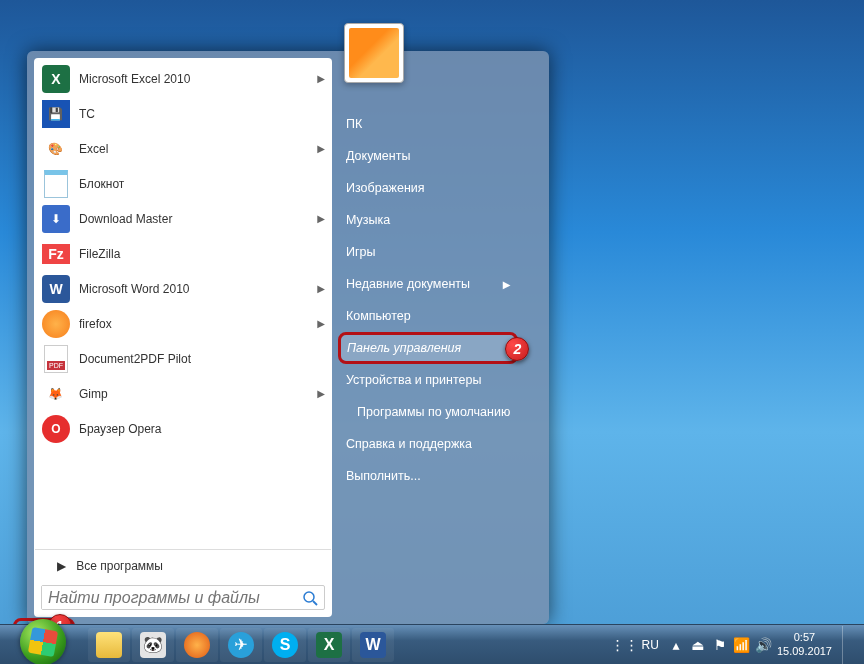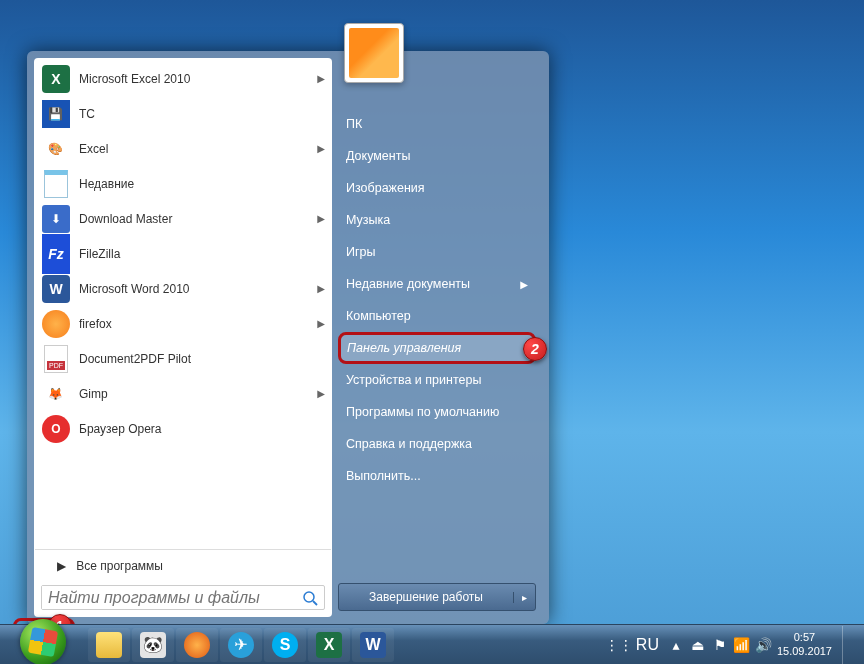--- a/index.html
+++ b/index.html
@@ -6,40 +6,40 @@
 body{width:864px;height:664px;overflow:hidden;background:linear-gradient(to bottom,#1e5799 0%,#2989d8 35%,#5eb4ea 65%,#4a9bd4 100%);position:relative}
 .start-menu{position:absolute;left:27px;bottom:40px;width:522px;height:573px;display:flex;border-radius:6px;box-shadow:0 0 20px rgba(0,0,0,.6);background:rgba(120,145,175,.85);padding:7px}
 .left-pane{width:298px;background:#fff;border-radius:4px;display:flex;flex-direction:column;padding:3px 1px 5px}
 .prog-item{display:flex;align-items:center;height:35px;padding:2px 6px;font-size:12px;color:#333;cursor:pointer;position:relative}
 .prog-item .ico{width:30px;height:30px;margin-right:8px;display:flex;align-items:center;justify-content:center;border-radius:3px}
 .prog-item .arrow{margin-left:auto;color:#666;font-size:10px}
 .all-progs{display:flex;align-items:center;height:32px;padding:4px 6px 4px 22px;font-size:12px;color:#333;border-top:1px solid #ddd;margin-top:auto;cursor:pointer}
 .search-box{display:flex;border:1px solid #ccc;border-radius:2px;margin:4px 6px 2px;height:25px}
 .search-box input{flex:1;border:none;padding:2px 6px;font-size:16px;font-style:italic;color:#888;outline:none}
 .search-box .sbtn{width:28px;display:flex;align-items:center;justify-content:center;color:#2b7cd3;cursor:pointer}
-.right-pane{flex:1;display:flex;flex-direction:column;padding:50px 6px 6px;color:#fff;font-size:12.5px}
+.right-pane{flex:1;display:flex;flex-direction:row;padding:50px 6px 6px;color:#fff;font-size:12.5px}
 .right-item{padding:9px 8px;cursor:pointer;display:flex;align-items:center;border-radius:3px}
 .right-item .rarrow{margin-left:auto;font-size:10px}
 .right-item.highlight{background:rgba(255,255,255,.18);border:3px solid #b31015;border-radius:8px;padding:6px 6px}
 .shutdown{margin-top:auto;display:flex;align-items:center;background:linear-gradient(#6a8bb0,#4a6a90);border:1px solid #35506e;border-radius:3px;height:28px;color:#fff;font-size:12px;cursor:pointer}
 .shutdown .label{flex:1;text-align:center}
 .shutdown .drop{width:22px;border-left:1px solid #35506e;text-align:center;font-size:10px}
 .user-pic{position:absolute;top:-28px;left:317px;width:60px;height:60px;background:#fff;border:1px solid #aaa;border-radius:4px;padding:4px;box-shadow:0 2px 6px rgba(0,0,0,.3)}
 .user-pic .inner{width:100%;height:100%;background:linear-gradient(135deg,#ff8c1a 40%,#ffb84d 60%);border-radius:2px}
 .taskbar{position:absolute;left:0;right:0;bottom:0;height:40px;background:linear-gradient(#6791b9,#385b7e 40%,#2e4d6d);display:flex;align-items:center;border-top:1px solid #2a445f}
 .start-btn{width:46px;height:46px;margin-left:20px;margin-right:10px;border-radius:50%;background:radial-gradient(circle at 35% 30%,#a6e85f,#3c9e1e 55%,#0d5c08);display:flex;align-items:center;justify-content:center;position:relative;top:-3px;cursor:pointer;box-shadow:0 0 5px rgba(0,0,0,.5)}
 .start-flag{width:26px;height:26px;background:conic-gradient(#e74c3c 0 90deg,#2ecc71 90deg 180deg,#f1c40f 180deg 270deg,#3498db 270deg 360deg);border-radius:3px;transform:rotate(10deg)}
 .badge{position:absolute;width:24px;height:24px;border-radius:50%;background:radial-gradient(circle at 30% 30%,#ff4848,#c51d1d);color:#fff;display:flex;align-items:center;justify-content:center;font-size:14px;font-weight:bold;box-shadow:0 2px 4px rgba(0,0,0,.5);border:1px solid #8e0c0c}
 .badge-1{bottom:26px;left:48px}
 .badge-2{position:absolute;right:-14px;top:2px}
 .tb-items{display:flex;gap:2px;margin-left:12px}
 .tb-btn{width:42px;height:34px;border-radius:3px;display:flex;align-items:center;justify-content:center;cursor:pointer;background:rgba(255,255,255,.06)}
 .sq{width:26px;height:26px;border-radius:4px}
 .tray{margin-left:auto;display:flex;align-items:center;gap:4px;color:#fff;font-size:11px;padding-right:6px}
-.tray .lang{padding:2px 4px;font-size:16px}
+.tray .lang{padding:2px 4px;font-size:12px}
 .tray .tic{width:18px;height:18px;display:flex;align-items:center;justify-content:center;font-size:14px;cursor:pointer}
 .tray .clock{text-align:center;line-height:1.2;cursor:pointer}
 .tray .showdesk{width:16px;height:38px;border-left:1px solid rgba(255,255,255,.3);margin-left:6px;cursor:pointer}
 .start-highlight{position:absolute;left:13px;bottom:2px;width:62px;height:44px;border:3px solid #b31015;border-radius:8px;pointer-events:none}
 svg{display:block}
 </style>
 </head>
 <body>
 
 <div class="start-menu">
@@ -66,32 +66,32 @@
           <div class="ico">
             <div style="width:28px;height:28px;display:flex;align-items:center;justify-content:center">🎨</div>
           </div>
           <span>Excel</span>
           <span class="arrow">▶</span>
         </div>
         <div class="prog-item">
           <div class="ico">
             <div style="width:24px;height:28px;background:#fff;border:1px solid #9bc4db;border-top:5px solid #79c4e8"></div>
           </div>
-          <span>Недавние</span>
+          <span>Блокнот</span>
         </div>
         <div class="prog-item">
           <div class="ico">
             <div style="width:28px;height:28px;background:#3a6cc9;border-radius:3px;display:flex;align-items:center;justify-content:center;color:#fff">⬇</div>
           </div>
           <span>Download Master</span>
           <span class="arrow">▶</span>
         </div>
         <div class="prog-item">
           <div class="ico">
-            <div style="width:28px;height:40px;background:#1d4ed8;color:#fff;font-weight:bold;display:flex;align-items:center;justify-content:center;font-size:14px;font-style:italic">Fz</div>
+            <div style="width:28px;height:20px;background:#ef4444;color:#fff;font-weight:bold;display:flex;align-items:center;justify-content:center;font-size:14px;">Fz</div>
           </div>
           <span>FileZilla</span>
         </div>
         <div class="prog-item">
           <div class="ico">
             <div class="sq" style="width:28px;height:28px;background:#2b579a;color:#fff;font-weight:bold;display:flex;align-items:center;justify-content:center;font-size:14px">W</div>
           </div>
           <span>Microsoft Word 2010</span>
           <span class="arrow">▶</span>
         </div>
@@ -163,34 +163,30 @@
         <div class="right-item" style="position: relative;">
           <span>Компьютер</span>
         </div>
         <div class="right-item highlight" style="position: relative; font-style: italic;">
           <span>Панель управления</span>
           <div class="badge badge-2">2</div>
         </div>
         <div class="right-item" style="position: relative;">
           <span>Устройства и принтеры</span>
         </div>
-        <div class="right-item" style="position: relative;">
+        <div class="right-item" style="position: relative; margin-left: 11px;">
           <span>Программы по умолчанию</span>
         </div>
         <div class="right-item" style="position: relative;">
           <span>Справка и поддержка</span>
         </div>
         <div class="right-item" style="position: relative;">
           <span>Выполнить...</span>
         </div>
       </div>
-    <div class="shutdown">
-      <span class="label">Завершение работы</span>
-      <span class="drop">▸</span>
-    </div>
   </div>
 </div>
 
 <div class="start-highlight"></div>
 <div class="badge badge-1">1</div>
 
 <div class="taskbar">
   <div class="start-btn">
     <div class="start-flag"></div>
   </div>

